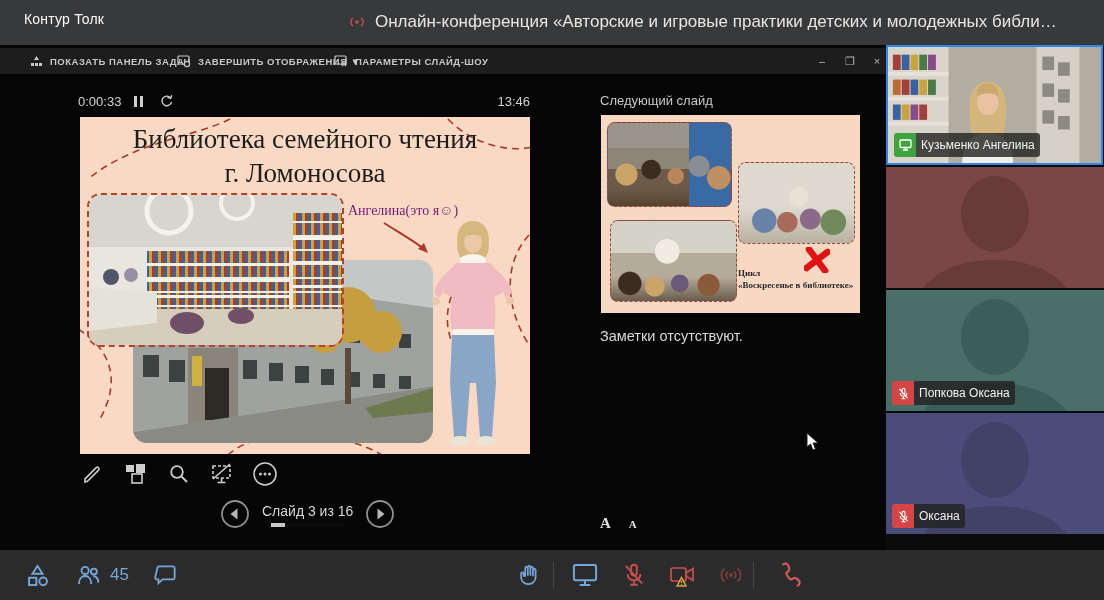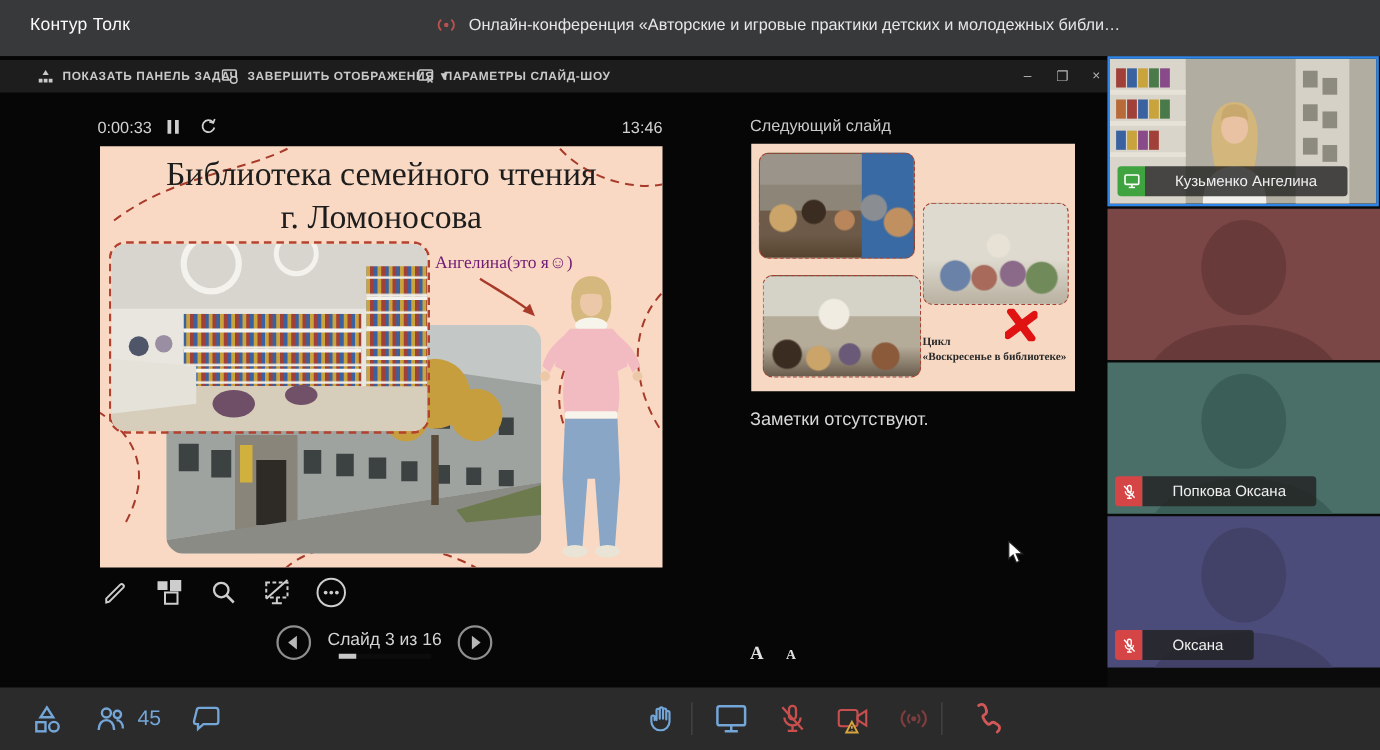--- a/index.html
+++ b/index.html
@@ -2,21 +2,21 @@
 <html><head>
 <meta charset="utf-8">
 <style>
   html,body{margin:0;padding:0;background:#000;}
   #app{position:relative;width:1104px;height:600px;background:#0b0b0b;overflow:hidden;
        font-family:"Liberation Sans",sans-serif;-webkit-font-smoothing:antialiased;}
   
   .topbar{position:absolute;left:0;top:0;width:1104px;height:45px;background:#38393b;}
   .app-logo{position:absolute;left:24px;top:11px;font-size:14px;color:#fafafa;letter-spacing:.2px;}
   .meet-title{position:absolute;left:348px;top:12px;display:flex;align-items:center;gap:9px;}
-  .meet-title span{font-size:13px;color:#e6e6e6;white-space:nowrap;}
+  .meet-title span{font-size:17px;color:#e6e6e6;white-space:nowrap;}
   
   .screen{position:absolute;left:0;top:45px;width:886px;height:505px;background:#060606;overflow:hidden;}
   .ppt-toolbar{position:absolute;left:0;top:3px;width:886px;height:26px;background:#1d1d1d;}
   .ppt-btn{position:absolute;top:0;height:26px;display:flex;align-items:center;gap:7px;color:#c9c9c9;cursor:default;}
   .ppt-btn span{font-size:9.5px;font-weight:bold;letter-spacing:.5px;}
   .win-ctl{position:absolute;top:4px;width:20px;height:18px;color:#b5b5b5;font-size:11px;
            display:flex;align-items:center;justify-content:center;}
   .timer-row{position:absolute;left:78px;top:49px;width:452px;height:18px;color:#d2d2d2;font-size:13px;}
   .t-elapsed{position:absolute;left:0;top:0;}
   .t-pause{position:absolute;left:56px;top:2px;display:flex;gap:3px;}
@@ -79,21 +79,21 @@
   .cursor{position:absolute;left:806px;top:388px;z-index:9;}
   
   .participants{position:absolute;left:886px;top:45px;width:218px;height:505px;}
   .tile{position:relative;width:218px;height:121px;margin-bottom:2px;overflow:hidden;background:#333;}
   .tile.video{border:2.5px solid #2e86e8;width:213px;height:116px;}
   .badge{position:absolute;left:6px;bottom:6px;display:flex;align-items:stretch;z-index:5;}
   .badge .bicon{width:22px;display:flex;align-items:center;justify-content:center;border-radius:3px 0 0 3px;}
   .bicon.green{background:#3fa33f;}
   .bicon.red{background:#d64545;}
   .badge .bname{background:rgba(32,32,32,.8);color:#f0f0f0;font-size:12px;display:flex;align-items:center;
-                padding:0 24px;border-radius:0 3px 3px 0;height:24px;white-space:nowrap;}
+                padding:0 5px;border-radius:0 3px 3px 0;height:24px;white-space:nowrap;}
   .sil{position:absolute;left:50%;bottom:-34px;transform:translateX(-50%);}
   
   .footer{position:absolute;left:0;top:550px;width:1104px;height:50px;background:#2b2b2c;}
   .f-left{position:absolute;left:24px;top:0;height:50px;display:flex;align-items:center;gap:24px;color:#74a6d8;}
   .f-count{font-size:17px;color:#74a6d8;margin-left:-16px;}
   .f-right .fi{position:absolute;top:11px;width:28px;height:28px;display:flex;align-items:center;justify-content:center;}
   .f-div{position:absolute;top:12px;width:1px;height:26px;background:#474747;}
   svg{display:block;}
 </style>
 </head>

